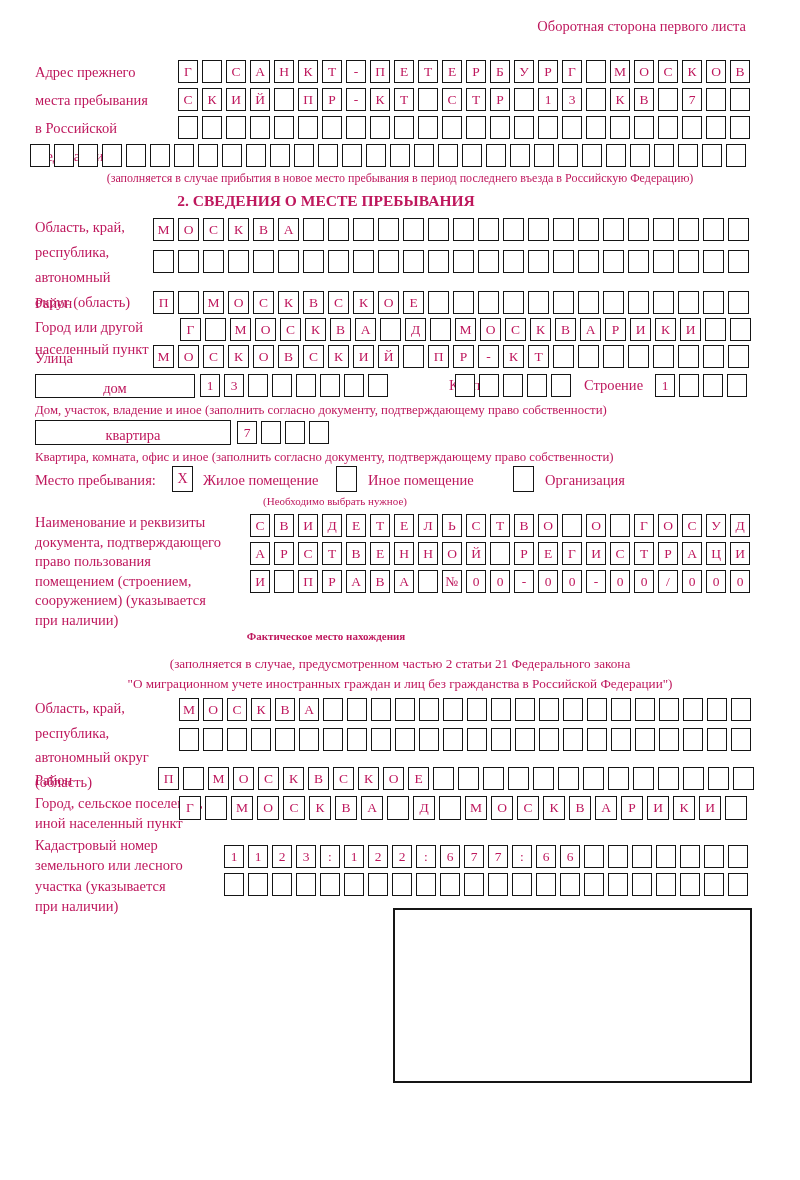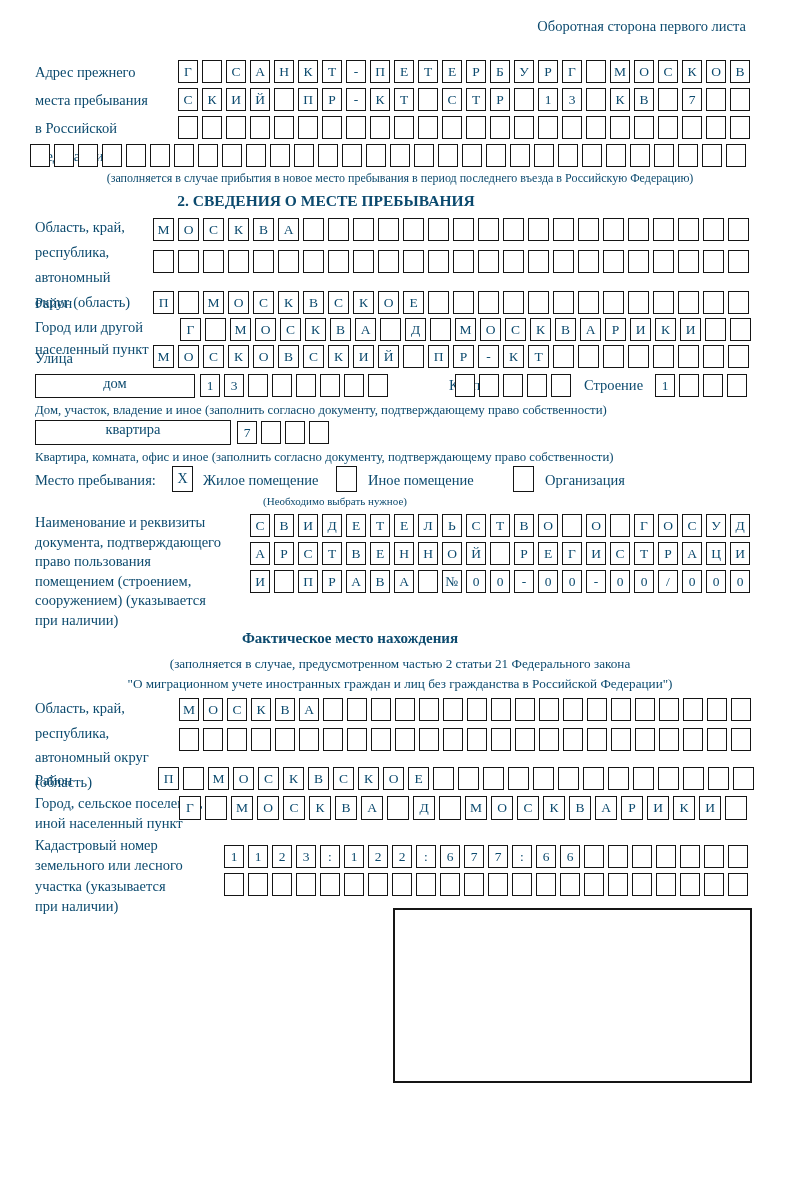--- a/index.html
+++ b/index.html
@@ -1,39 +1,39 @@
 <!DOCTYPE html>
 <html><head>
 <meta charset="utf-8">
 <style>
   html,body{margin:0;padding:0;background:#fff;}
   #form-page{
     position:relative;width:800px;height:1180px;background:#ffffff;
-    font-family:"Liberation Serif","DejaVu Serif",serif;color:#0c4a6e;overflow:hidden;
+    font-family:"Liberation Serif","DejaVu Serif",serif;color:#be185d;overflow:hidden;
   }
   .abs{position:absolute;}
   .lbl{position:absolute;font-size:14.5px;line-height:25px;white-space:pre-line;}
   .lbl-tight{line-height:19.5px;}
   .lbl-28{line-height:28px;}
   .lbl-24{line-height:24.5px;}
   .lbl-20{line-height:20.3px;}
   .caption{position:absolute;font-size:12.8px;white-space:nowrap;}
   .note-center{position:absolute;left:0;width:800px;text-align:center;font-size:12px;}
   .title{position:absolute;left:0;width:652px;text-align:center;font-weight:bold;font-size:15.5px;}
   .cellrow{position:absolute;display:flex;gap:4px;}
   .cell{
     box-sizing:border-box;flex:0 0 auto;width:20px;height:23px;
     border:1.7px solid #151515;display:flex;align-items:center;justify-content:center;
     font-size:13.5px;background:#fff;
   }
   .p25 .cell{width:21px;}
   .p26 .cell{width:22px;height:24px;}
   .wbox{
     position:absolute;box-sizing:border-box;border:1.7px solid #151515;background:#fff;
-    display:flex;align-items:flex-start;justify-content:center;font-size:14.5px;
+    display:flex;align-items:flex-end;justify-content:center;font-size:14.5px;
   }
   .checkbox{
     position:absolute;box-sizing:border-box;width:21px;height:26px;border:1.7px solid #151515;
     display:flex;align-items:center;justify-content:center;font-size:14px;background:#fff;
   }
   .inline-lbl{position:absolute;font-size:14.5px;white-space:nowrap;}
   .stamp-box{position:absolute;box-sizing:border-box;border:2px solid #151515;background:#fff;}
   .stamp-caption{
     position:absolute;text-align:center;font-size:13.3px;line-height:19.5px;white-space:pre-line;
   }
@@ -423,21 +423,21 @@
       <span class="cell">0</span>
       <span class="cell">-</span>
       <span class="cell">0</span>
       <span class="cell">0</span>
       <span class="cell">/</span>
       <span class="cell">0</span>
       <span class="cell">0</span>
       <span class="cell">0</span>
     </div>
 
-  <div class="title" style="top:630px;font-size:15px;padding-left:24px;">Фактическое место нахождения</div>
+  <div class="title" style="top:630px;font-size:11px;">Фактическое место нахождения</div>
   <div class="note-center" style="top:656px;font-size:13.2px;">(заполняется в случае, предусмотренном частью 2 статьи 21 Федерального закона</div>
   <div class="note-center" style="top:676px;font-size:13.2px;">"О миграционном учете иностранных граждан и лиц без гражданства в Российской Федерации")</div>
 
   <div class="lbl lbl-24" style="left:35px;top:696px;">Область, край,
 республика,
 автономный округ
 (область)</div>
   <div class="cellrow" style="left:179px;top:698px;">
       <span class="cell">М</span>
       <span class="cell">О</span>

